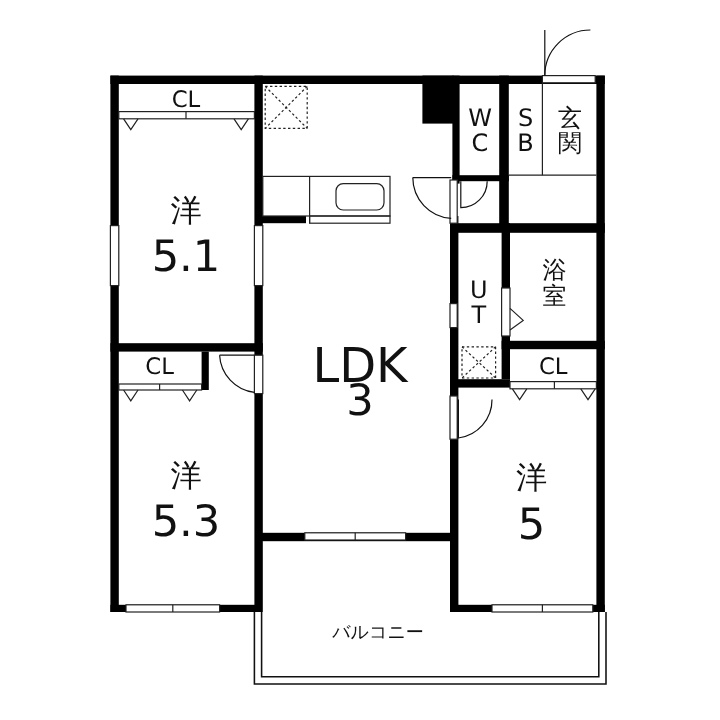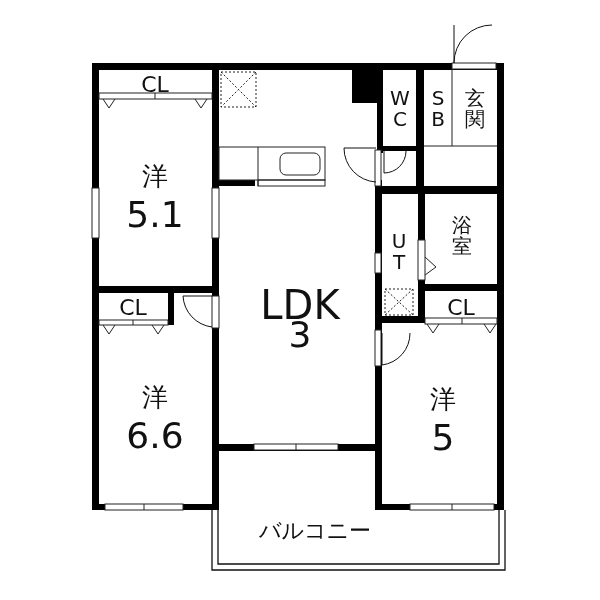--- a/index.html
+++ b/index.html
@@ -1,21 +1,21 @@
 <!DOCTYPE html>
 <html><head>
 <meta charset="utf-8">
 <style>
   html,body{margin:0;padding:0;background:#ffffff;}
   body{width:600px;height:600px;position:relative;overflow:hidden;font-family:"DejaVu Sans","Liberation Sans",sans-serif;}
   svg{position:absolute;left:0;top:0;}
   .lbl{position:absolute;color:#111;text-align:center;line-height:1;}
   .room-name{font-size:26px;}
   .room-size{font-size:36px;}
-  .cl{font-size:22px;}
+  .cl{font-size:19px;}
   .vert{font-size:20px;line-height:1.05;}
 </style>
 </head>
 <body>
 
 <svg width="600" height="600" viewBox="0 0 600 600" xmlns="http://www.w3.org/2000/svg">
   <g fill="#000">
 
     <rect x="92" y="63" width="412" height="7"></rect>
     <rect x="92" y="63" width="7" height="447"></rect>
@@ -119,21 +119,21 @@
     <path d="M382 333 V365 A32 32 0 0 0 410 333"></path>
   </g>
 </svg>
 
 <div class="lbl cl" style="left:140px;top:74px;width:30px;">CL</div>
 <div class="lbl room-name" style="left:135px;top:163px;width:40px;">洋</div>
 <div class="lbl room-size" style="left:125px;top:197px;width:60px;">5.1</div>
 
 <div class="lbl cl" style="left:118px;top:297px;width:30px;">CL</div>
 <div class="lbl room-name" style="left:135px;top:384px;width:40px;">洋</div>
-<div class="lbl room-size" style="left:125px;top:418px;width:60px;">6.6</div>
+<div class="lbl room-size" style="left:125px;top:418px;width:60px;">5.3</div>
 
 <div class="lbl room-name" style="left:255px;top:285px;width:90px;font-size:40px;">LDK</div>
 <div class="lbl room-size" style="left:270px;top:317px;width:60px;">3</div>
 
 <div class="lbl cl" style="left:446px;top:297px;width:30px;">CL</div>
 <div class="lbl room-name" style="left:423px;top:386px;width:40px;">洋</div>
 <div class="lbl room-size" style="left:423px;top:420px;width:40px;">5</div>
 
 <div class="lbl vert" style="left:388px;top:88px;width:24px;">
   <div>W</div>
@@ -148,13 +148,13 @@
   <div>関</div>
 </div>
 <div class="lbl vert" style="left:448px;top:215px;width:28px;">
   <div>浴</div>
   <div>室</div>
 </div>
 <div class="lbl vert" style="left:388px;top:231px;width:22px;">
   <div>U</div>
   <div>T</div>
 </div>
-<div class="lbl" style="left:245px;top:520px;width:140px;font-size:22px;">バルコニー</div>
+<div class="lbl" style="left:245px;top:520px;width:140px;font-size:15px;">バルコニー</div>
 
 </body></html>

